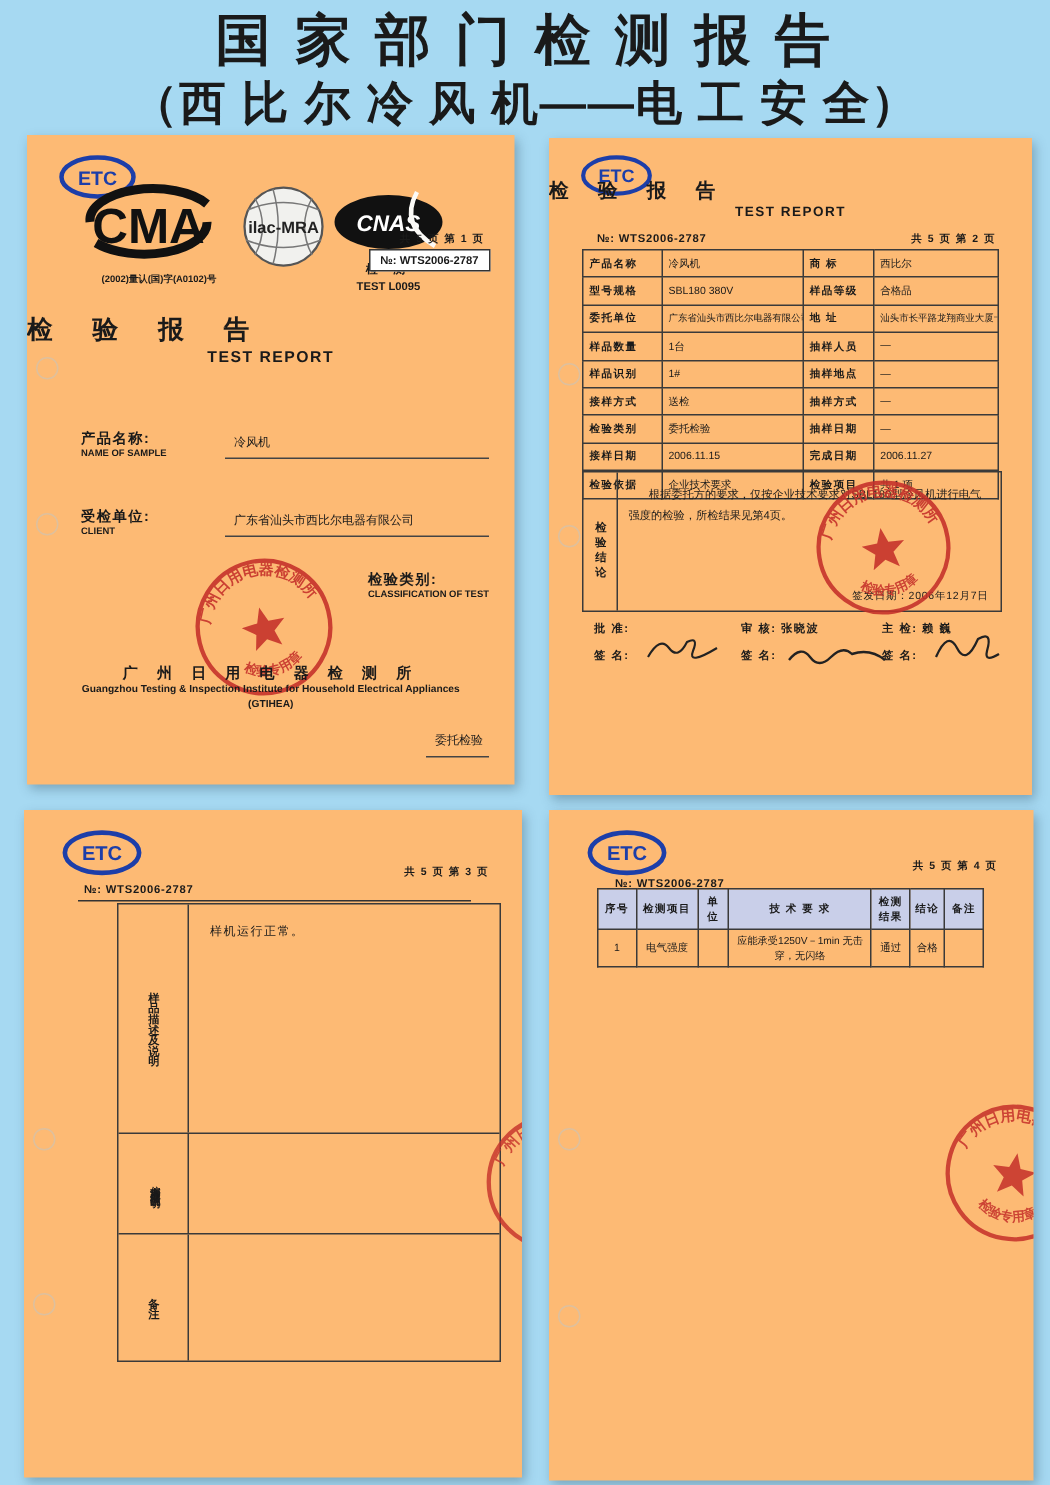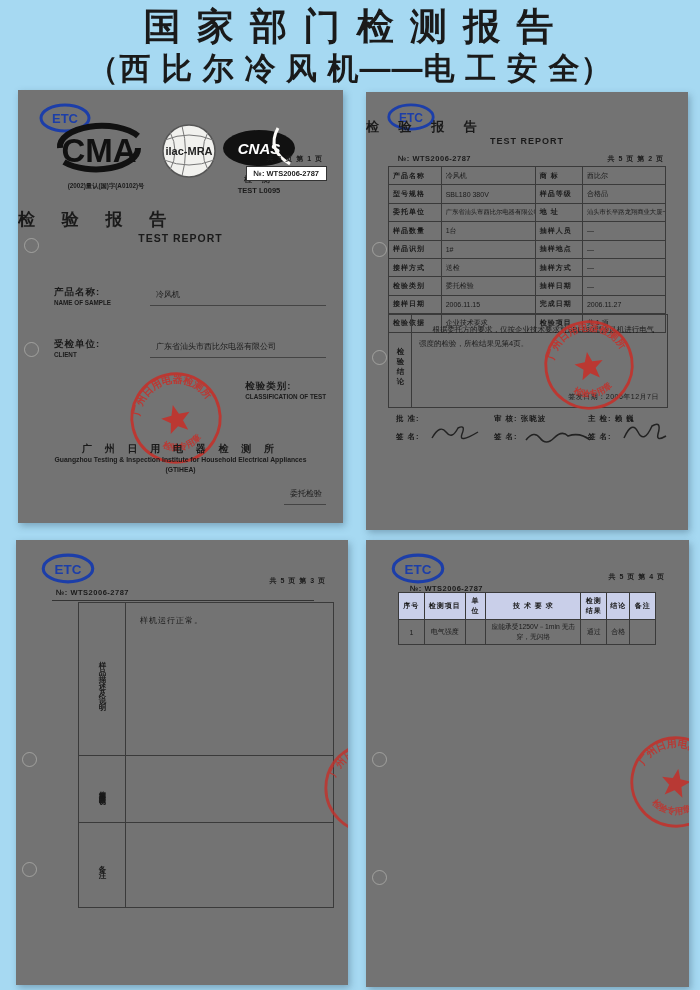--- a/index.html
+++ b/index.html
@@ -11,21 +11,21 @@
     position:relative;
     overflow:hidden;
   }
   .canvas{position:absolute;left:0;top:0;width:700px;height:800px;}
   
   .main-title{position:absolute;left:0;top:4px;width:700px;text-align:center;}
   .main-title .l1{font-size:37px;font-weight:900;letter-spacing:3px;line-height:46px;}
   .main-title .l2{font-size:31px;font-weight:900;letter-spacing:1px;line-height:38px;}
   
   .page{
-    position:absolute;background:#737373;
+    position:absolute;background:#fdba74;
     box-shadow:2px 3px 7px rgba(40,70,90,.35);
     overflow:hidden;
   }
   .p1{left:18px;top:90px;width:325px;height:433px;}
   .p2{left:366px;top:92px;width:322px;height:438px;}
   .p3{left:16px;top:540px;width:332px;height:445px;}
   .p4{left:366px;top:540px;width:323px;height:447px;}
   .abs{position:absolute;}
   .punch{position:absolute;width:13px;height:13px;border:1.5px solid #c4c4c0;border-radius:50%;opacity:.55;background:transparent;}
   

